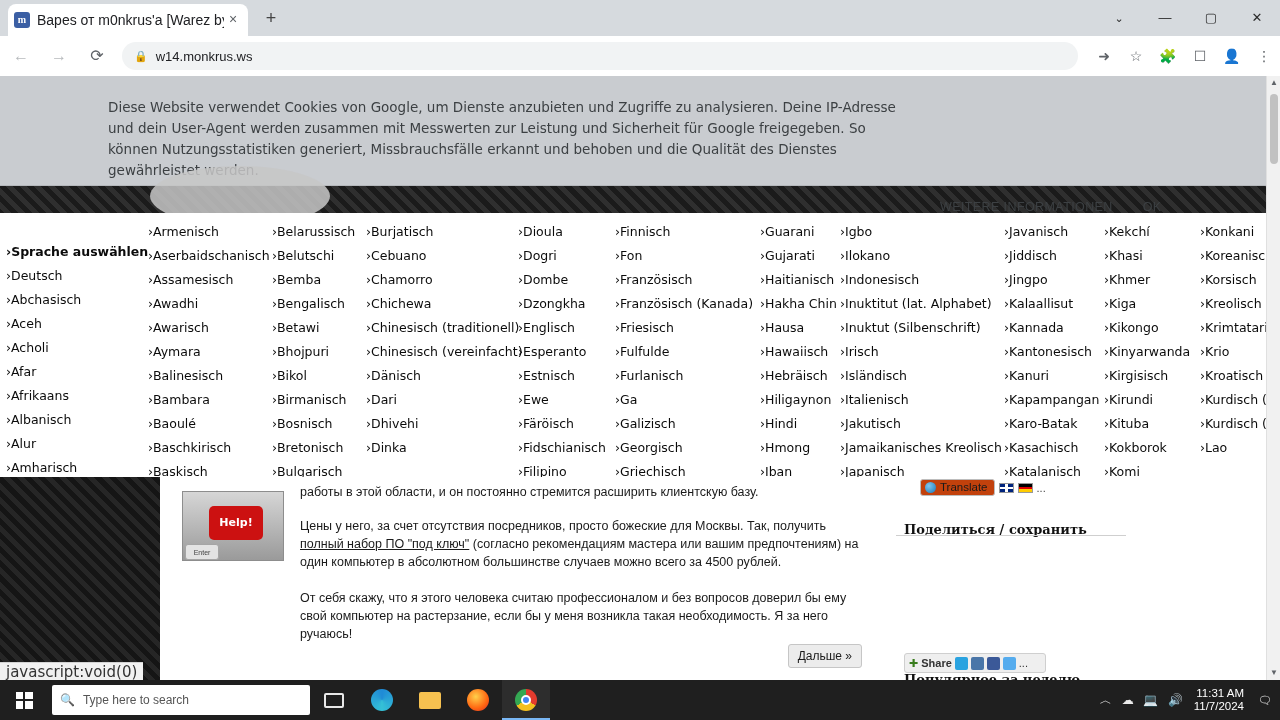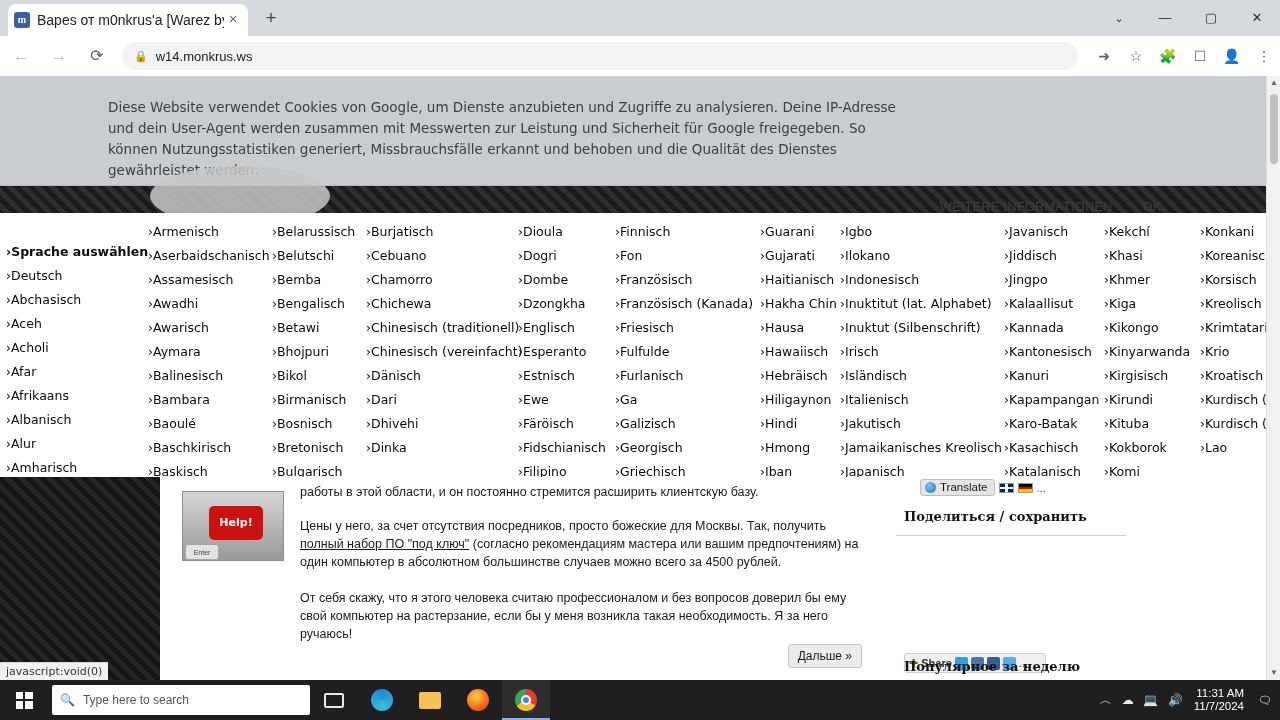--- a/index.html
+++ b/index.html
@@ -163,40 +163,41 @@
   }
   .sidebar {
     position: absolute; left: 880px; top: 0; width: 386px; height: 203px;
     background: #fff;
   }
   .translate-row {
     position: absolute; left: 40px; top: 2px; display: flex; align-items: center;
     gap: 4px;
   }
   .translate-badge {
-    background: #e5e5e5; border: 1px solid #bdbdbd; border-radius: 3px;
+    background: #c2410c; border: 1px solid #bdbdbd; border-radius: 3px;
     font-size: 11.5px; color: #1a1a1a; padding: 1px 6px 2px 4px;
     display: flex; align-items: center; gap: 4px;
   }
   .globe { width: 11px; height: 11px; border-radius: 50%;
     background: radial-gradient(circle at 35% 35%, #7fc6ef, #1878b8); display:inline-block;}
   .flag {
     width: 15px; height: 10px; display: inline-block; border: 1px solid #999;
   }
   .flag.uk { background: linear-gradient(#00247d,#00247d); position: relative; }
   .flag.uk::after {
     content: ""; position: absolute; inset: 0;
     background:
       linear-gradient(to bottom, transparent 40%, #fff 40% 60%, transparent 60%),
       linear-gradient(to right, transparent 40%, #fff 40% 60%, transparent 60%);
   }
   .flag.de { background: linear-gradient(#000 0 33%, #d00 33% 66%, #fc0 66%); }
   .side-h {
     position: absolute; font-size: 13px; font-weight: bold; color: #111;
     font-family: "DejaVu Serif", serif;
+    margin-top: 13px;
   }
   .hr { position: absolute; height: 1px; background: #cfcfcf; }
   .share-box {
     position: absolute; left: 24px; top: 176px; width: 142px; height: 20px;
     background: #efefef; border: 1px solid #cfcfcf; border-radius: 3px;
     display: flex; align-items: center; gap: 3px; padding: 0 4px;
     font-size: 11px; color: #333;
   }
   .sq { width: 13px; height: 13px; border-radius: 2px; display: inline-block; }
 
@@ -213,21 +214,21 @@
   }
   .wm-tri {
     width: 0; height: 0; border-left: 18px solid rgba(255,255,255,.55);
     border-top: 11px solid transparent; border-bottom: 11px solid transparent;
     margin-left: 5px;
   }
 
   .statusbar {
     position: absolute; left: 0; bottom: 0; height: 18px; padding: 0 6px;
     background: #f1f1f1; border-top: 1px solid #d3d3d3;
-    font-size: 11px; color: #333; line-height: 18px;
+    font-size: 15px; color: #333; line-height: 18px;
     font-family: "DejaVu Sans", sans-serif;
   }
 
   
   .vscroll {
     position: absolute; right: 0; top: 76px; width: 14px; height: 604px;
     background: #f1f1f1; border-left: 1px solid #e0e0e0;
   }
   .vscroll .arrow-up, .vscroll .arrow-dn {
     position: absolute; left: 0; width: 14px; height: 14px; text-align: center;

